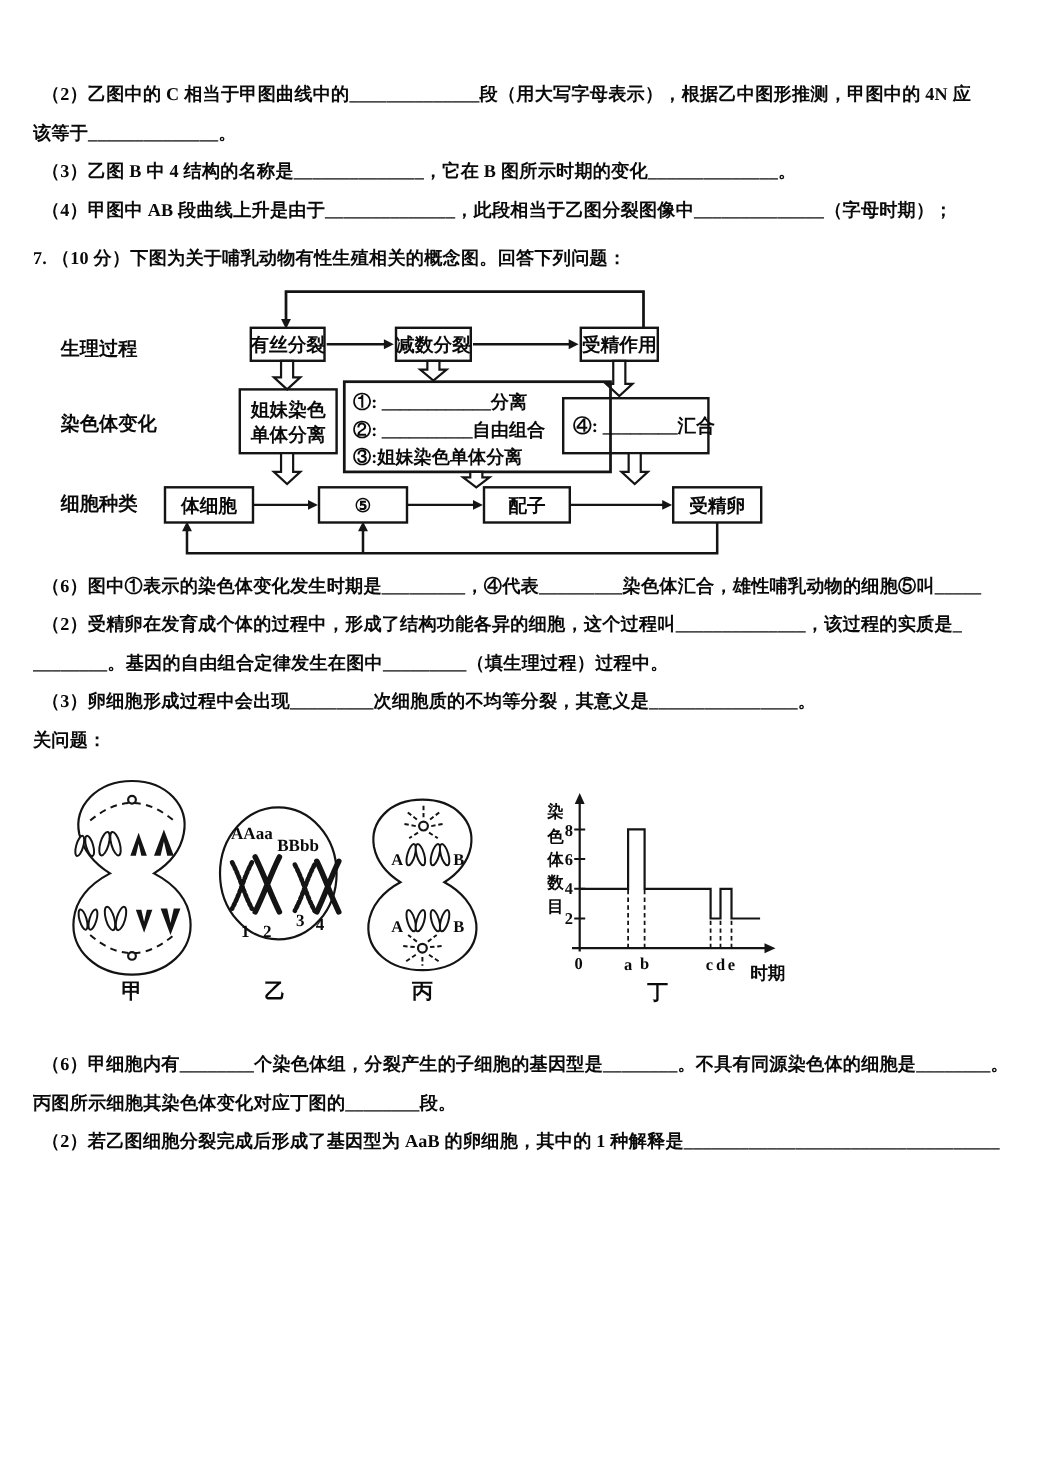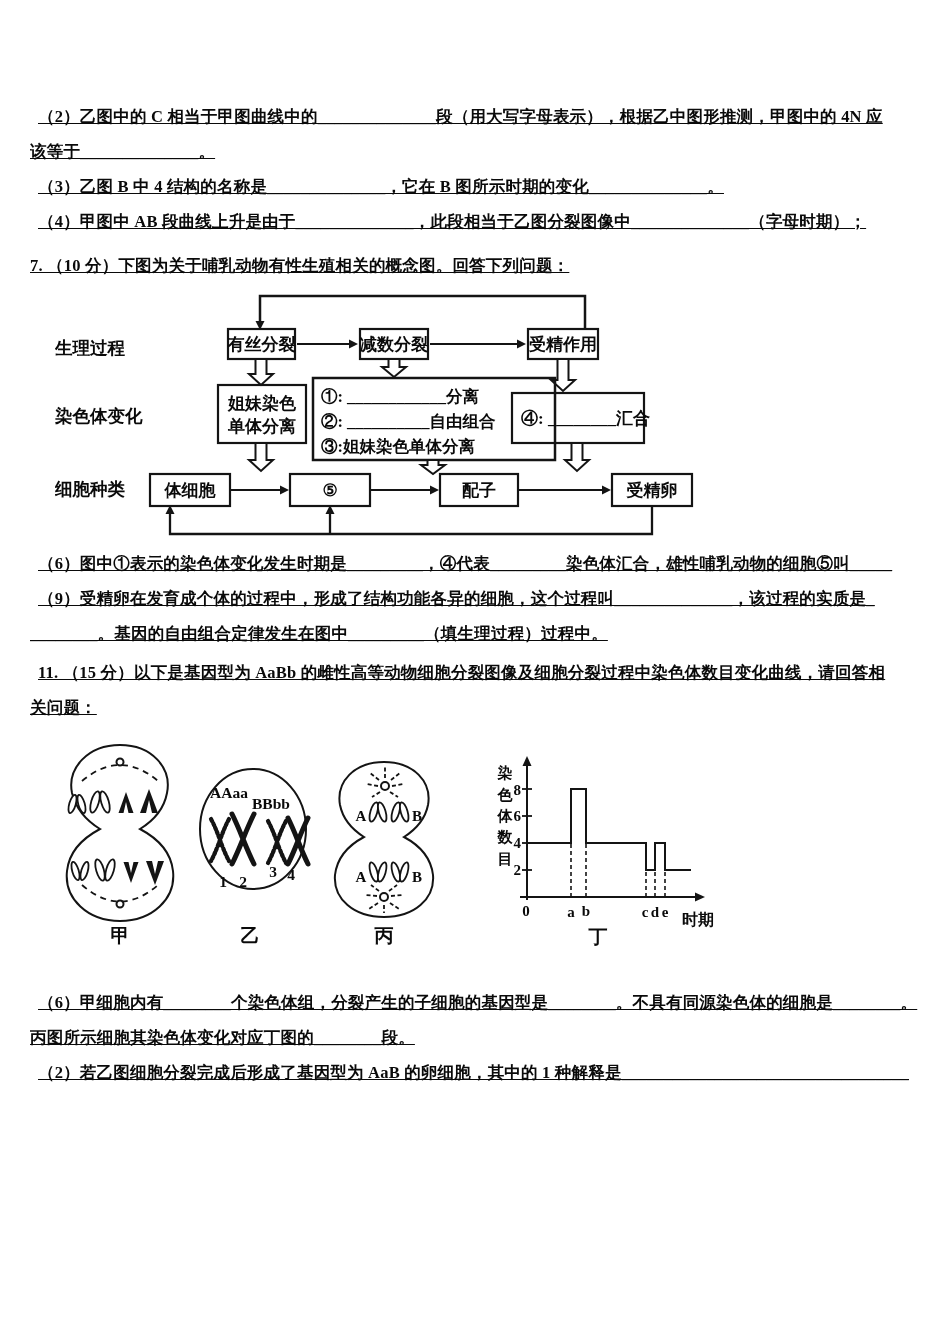--- a/index.html
+++ b/index.html
@@ -4,21 +4,21 @@
 <style>
   * { box-sizing: border-box; }
   html, body { margin: 0; padding: 0; }
   body {
     width: 950px; height: 1344px;
     background: #ffffff; color: #0a0a0a;
     font-family: "Liberation Serif", "DejaVu Serif", serif;
     font-weight: 700;
     overflow: hidden;
   }
-  .page { width: 950px; height: 1068px; padding: 99px 26px 0 30px; text-decoration: underline; }
+  .page { width: 950px; height: 1068px; padding: 68px 26px 0 30px; }
   .tline {
     font-size: 16.5px; line-height: 35px; letter-spacing: 0.2px;
     white-space: nowrap; overflow: hidden;
   }
   .qstart { padding-left: 8px; }
   .fc-wrap { margin-top: 5px; height: 258px; }
   .fc-svg { margin-left: 25px; display: block; }
   .fig-wrap { position: relative; height: 250px; margin-top: 10px; }
   .fig { position: absolute; top: 0; }
   .fig-jia  { left: 25px; }
@@ -108,27 +108,27 @@
 
         <path class="stroke" stroke-width="2.3" d="M 597 218 L 597 246 L 115 246 L 115 223"></path>
         <polygon points="115,217 110.5,226 119.5,226" fill="#141414"></polygon>
         <path class="stroke" stroke-width="2.3" d="M 275 246 L 275 223"></path>
         <polygon points="275,217 270.5,226 279.5,226" fill="#141414"></polygon>
       </svg>
     </div>
 
     <div>
       <div class="tline qstart">（6）图中①表示的染色体变化发生时期是_________，④代表_________染色体汇合，雄性哺乳动物的细胞⑤叫_____</div>
-      <div class="tline qstart">（9）受精卵在发育成个体的过程中，形成了结构功能各异的细胞，这个过程叫______________，该过程的实质是_</div>
+      <div class="tline qstart">（2）受精卵在发育成个体的过程中，形成了结构功能各异的细胞，这个过程叫______________，该过程的实质是_</div>
       <div class="tline">________。基因的自由组合定律发生在图中_________（填生理过程）过程中。</div>
+      <div class="tline qstart">（3）卵细胞形成过程中会出现_________次细胞质的不均等分裂，其意义是________________。</div>
     </div>
   </section>
 
   <section>
-    <div class="tline qstart mt4">11. （15 分）以下是基因型为 AaBb 的雌性高等动物细胞分裂图像及细胞分裂过程中染色体数目变化曲线，请回答相</div>
     <div class="tline">关问题：</div>
 
     <div class="fig-wrap">
 
       <svg class="fig fig-jia" width="135" height="250" viewBox="0 0 135 250">
         <path class="stroke" stroke-width="2" d="M 65 10 C 97 10 117 33 112 58 C 109 74 98 86 85 94 C 102 103 116 117 118 136 C 121 164 97 186 65 186 C 33 186 9 164 12 136 C 14 117 28 103 45 94 C 32 86 21 74 17 58 C 12 33 33 10 65 10 Z"></path>
         <path class="stroke" stroke-width="1.8" stroke-dasharray="6 5" d="M 27 46 Q 65 14 103 46"></path>
         <circle class="stroke" stroke-width="2" cx="65" cy="27" r="3.5" fill="#fff"></circle>
 
         <g>

